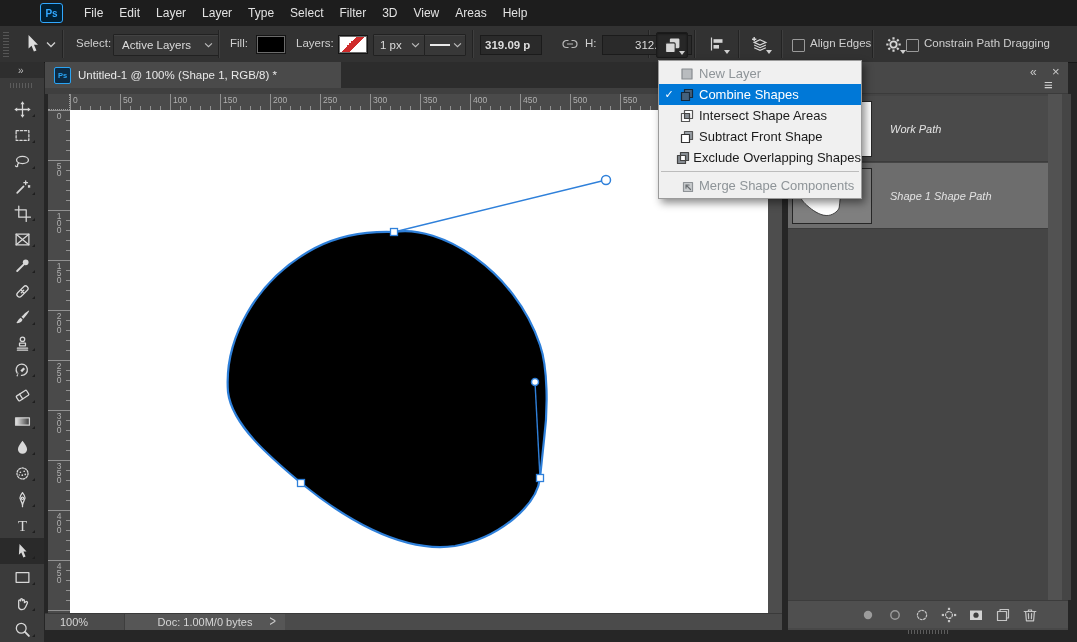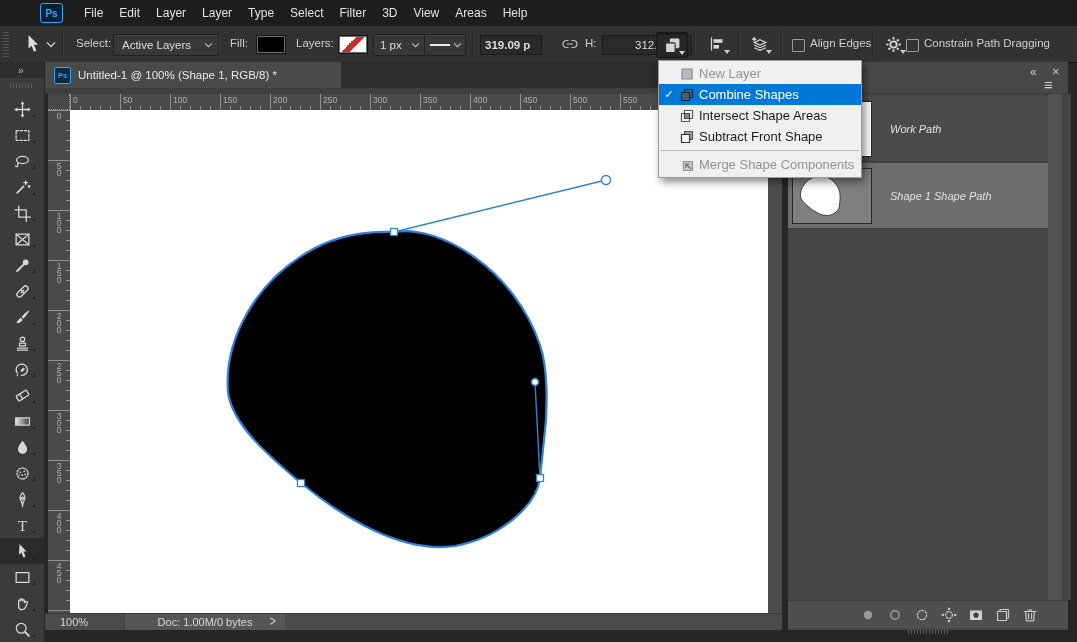--- a/index.html
+++ b/index.html
@@ -707,20 +707,31 @@
       <div class="mi">
         <span class="mcheck"></span>
         <span class="micon">
           <svg width="16" height="16" viewBox="0 0 16 16" fill="none" stroke="#4a4a4a" stroke-width="1.2" stroke-linecap="round" stroke-linejoin="round">
             <rect x="5.5" y="2.5" width="8" height="8" style="fill:#9aa0a6" stroke="#555"></rect>
             <rect x="2.5" y="5.5" width="8" height="8" style="fill:#ffffff" stroke="#333"></rect>
           </svg>
         </span>
         <span class="mlabel">Subtract Front Shape</span>
       </div>
+      <div class="mi">
+        <span class="mcheck"></span>
+        <span class="micon">
+          <svg width="16" height="16" viewBox="0 0 16 16" fill="none" stroke="#4a4a4a" stroke-width="1.2" stroke-linecap="round" stroke-linejoin="round">
+            <rect x="5.5" y="2.5" width="8" height="8" style="fill:#878d93" stroke="#444"></rect>
+            <rect x="2.5" y="5.5" width="8" height="8" style="fill:#878d93" stroke="#444"></rect>
+            <rect x="5.5" y="5.5" width="5" height="5" style="fill:#ffffff" stroke="#444"></rect>
+          </svg>
+        </span>
+        <span class="mlabel">Exclude Overlapping Shapes</span>
+      </div>
       <div class="msep"></div>
       <div class="mi dis">
         <span class="mcheck"></span>
         <span class="micon">
           <svg width="16" height="16" viewBox="0 0 16 16" fill="none" stroke="#4a4a4a" stroke-width="1.2" stroke-linecap="round" stroke-linejoin="round">
             <rect x="4.5" y="4.5" width="9" height="9" style="fill:#c9ccce" stroke="#8f9397"></rect>
             <path d="M11.5 11.5 7 7M7 10.2V7h3.2" stroke="#6b6f73"></path>
           </svg>
         </span>
         <span class="mlabel">Merge Shape Components</span>

